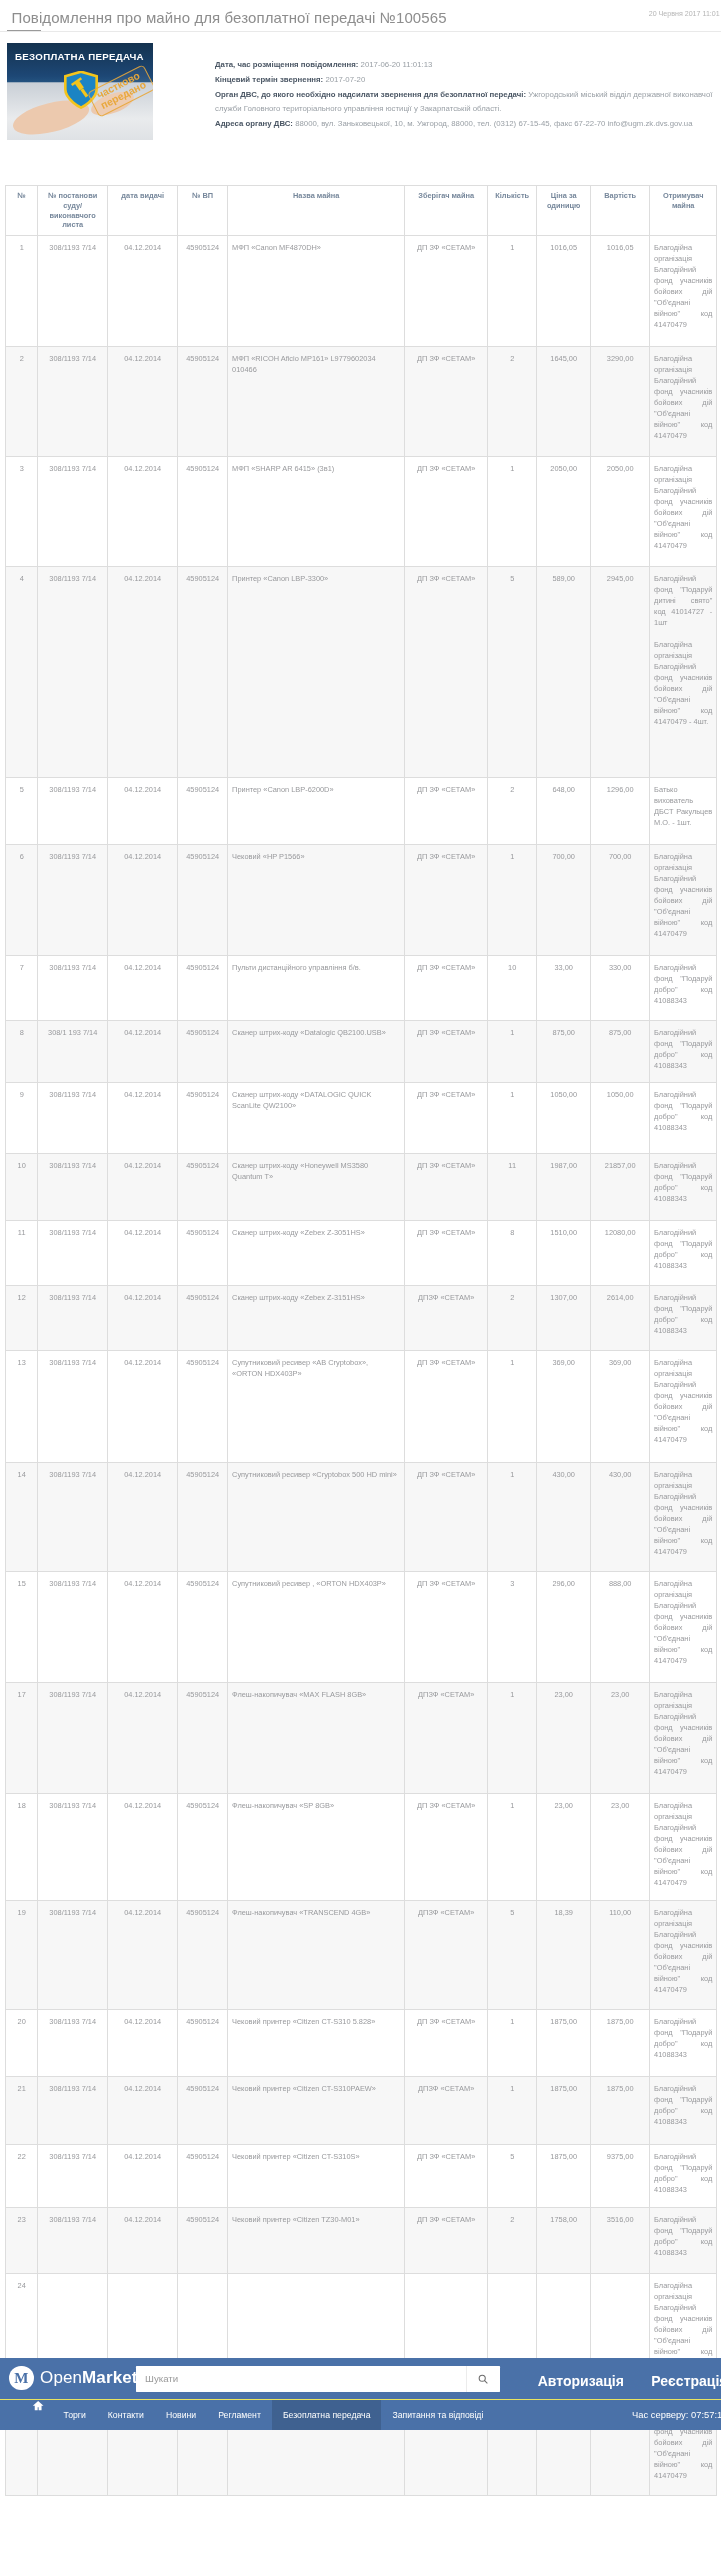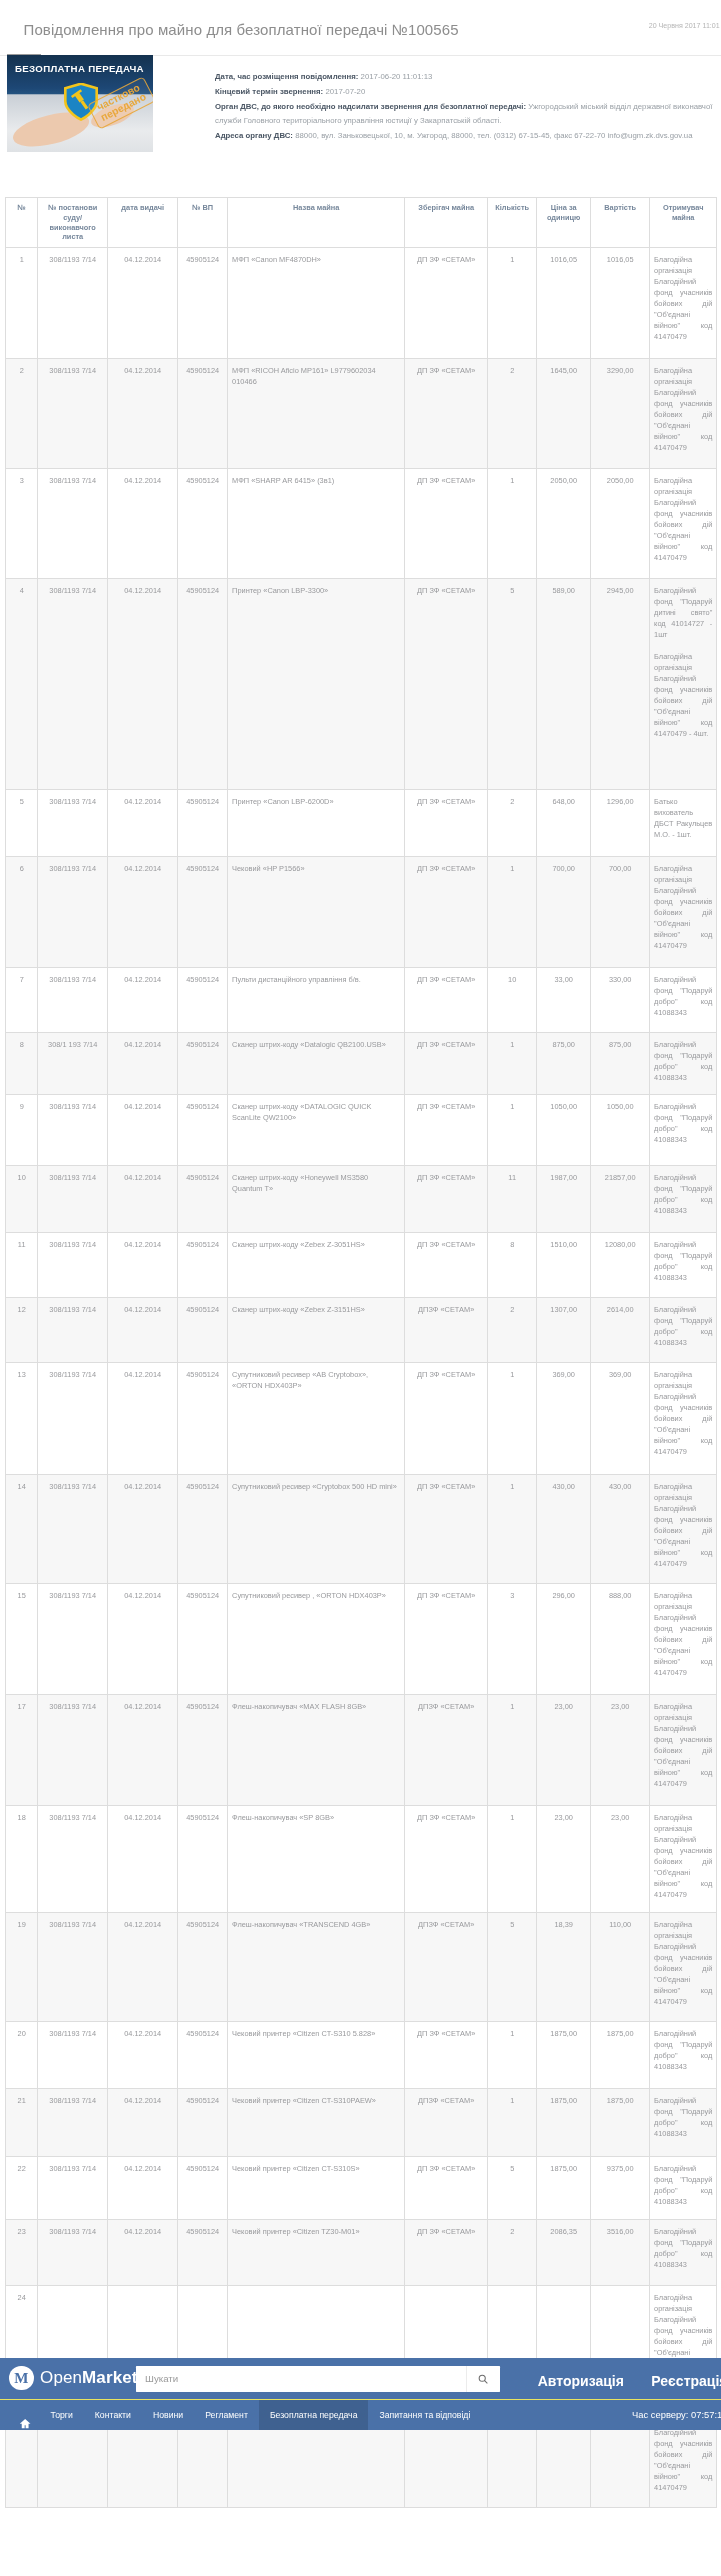--- a/index.html
+++ b/index.html
@@ -1,21 +1,21 @@
 <!DOCTYPE html>
 <html lang="uk" style="font-size:10.4px"><head>
 <meta charset="utf-8">
 <style>
   html,body{margin:0;padding:0;background:#fff;}
   body{font-family:"Liberation Sans",sans-serif;}
   .page{width:721px;height:2576px;position:relative;overflow:hidden;background:#fff;margin:0 auto;}
 
   
   .topbar{position:relative;height:30px;}
-  .page-title{margin:17px;padding:3.9px 0 0 6.5px;font-size:15px;font-weight:400;color:#8d8d8d;letter-spacing:0.1px;}
+  .page-title{margin:5px;padding:3.9px 0 0 6.5px;font-size:15px;font-weight:400;color:#8d8d8d;letter-spacing:0.1px;}
   .page-date{position:absolute;top:4.5px;right:1.3px;font-size:7.1px;color:#b5b5b5;}
   .title-rule{position:relative;margin-top:4.5px;border-bottom:0.6px solid #e9e9e9;height:0;}
   .rule-accent{position:absolute;left:6.5px;top:-1.3px;width:34px;height:1.9px;background:#9a9a9a;}
 
   
   .notice{position:relative;height:150px;}
   .banner{position:absolute;left:6.5px;top:7.8px;width:146px;height:97px;overflow:hidden;
           background:linear-gradient(180deg,#14324f 0%,#1d4775 34%,#23527f 40%,#c9cfd6 41%,#e9ebed 78%,#dfe2e5 100%);}
   .banner-title{color:#fff;font-weight:700;font-size:9.7px;text-align:center;margin-top:8.4px;letter-spacing:0.3px;}
   .banner-shield{position:absolute;left:57px;top:28.5px;}
@@ -47,21 +47,21 @@
   .logo-circle{width:24.6px;height:24.6px;border-radius:50%;background:#fff;color:#4a71a8;font-weight:700;font-size:15px;
                text-align:center;line-height:24.6px;margin-right:6.5px;font-family:"Liberation Serif",serif;}
   .logo-text{font-size:17px;font-weight:300;letter-spacing:0.1px;}
   .logo-text b{font-weight:700;}
   .search{position:absolute;left:136px;top:7.8px;width:364px;height:26px;background:#fff;border-radius:1.3px;display:flex;overflow:hidden;}
   .search input{flex:1;border:0;padding:0 9px;font-size:9.7px;color:#444;outline:none;font-family:"Liberation Sans",sans-serif;}
   .search input::placeholder{color:#9a9a9a;}
   .search-btn{width:34px;border:0;border-left:0.6px solid #ececec;background:#fff;display:flex;align-items:center;justify-content:center;cursor:pointer;}
   .auth-links{position:absolute;right:-6.5px;top:15px;white-space:nowrap;}
   .auth-links a{color:#fff;font-size:14px;text-decoration:none;margin-left:24.6px;font-weight:bold;}
-  .f-nav{height:30px;background:#4a71a8;position:relative;display:flex;align-items:flex-end;padding-left:11px;overflow:hidden;}
+  .f-nav{height:30px;background:#4a71a8;position:relative;display:flex;align-items:flex-start;padding-left:24px;overflow:hidden;}
   .home-btn{width:28.5px;display:flex;align-items:center;justify-content:center;cursor:pointer;}
   .nav-item{color:#fff;font-size:8.7px;line-height:30px;padding:0 11px;text-decoration:none;white-space:nowrap;}
   .nav-item.active{background:rgba(0,0,0,.14);}
   .server-time{position:absolute;right:-6.5px;top:0;line-height:30px;color:#fff;font-size:9.4px;white-space:nowrap;}
 </style>
 </head>
 <body>
 
 <div class="page">
 
@@ -382,21 +382,21 @@
           <td class="c-recv">Благодійний фонд "Подаруй добро" код 41088343</td>
         </tr>
         <tr style="height: 66px;">
           <td class="c-center">23</td>
           <td class="c-center">308/1193 7/14</td>
           <td class="c-center">04.12.2014</td>
           <td class="c-center">45905124</td>
           <td class="c-name">Чековий принтер «Citizen TZ30-M01»</td>
           <td class="c-center">ДП ЗФ «СЕТАМ»</td>
           <td class="c-center">2</td>
-          <td class="c-center">2086,35</td>
+          <td class="c-center">1758,00</td>
           <td class="c-center">3516,00</td>
           <td class="c-recv">Благодійний фонд "Подаруй добро" код 41088343</td>
         </tr>
         <tr style="height: 113px;">
           <td class="c-center">24</td>
           <td class="c-center"></td>
           <td class="c-center"></td>
           <td class="c-center"></td>
           <td class="c-name"></td>
           <td class="c-center"></td>

